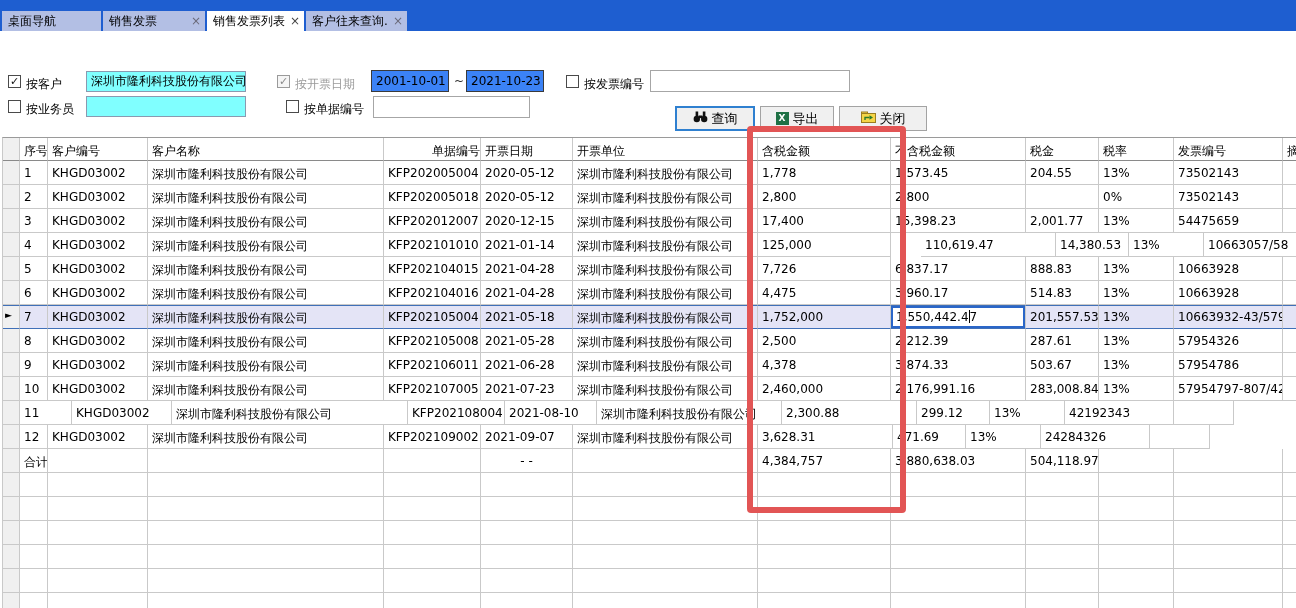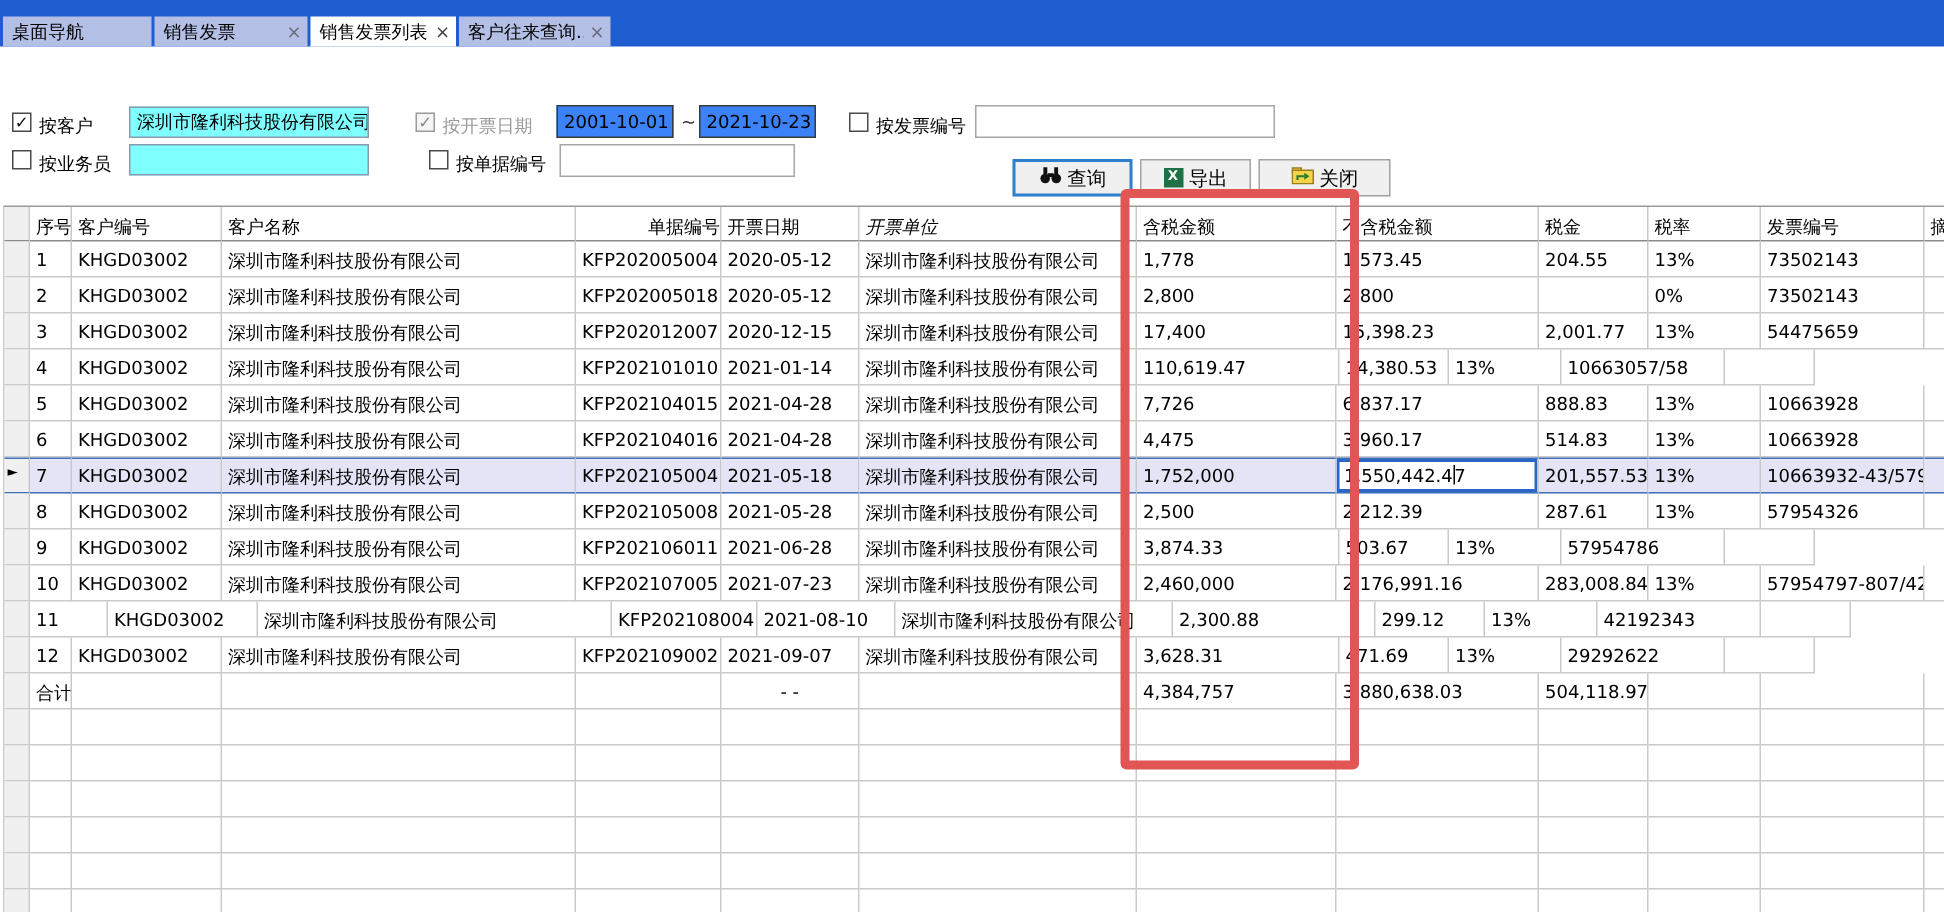--- a/index.html
+++ b/index.html
@@ -153,21 +153,21 @@
 </div>
 
 <div id="grid">
     <div class="grow header">
       <div class="cell sel" style="width: 17px;"></div>
       <div class="cell" style="width: 28px;">序号</div>
       <div class="cell" style="width: 100px;">客户编号</div>
       <div class="cell" style="width: 236px;">客户名称</div>
       <div class="cell" style="width: 97px; text-align: right;">单据编号</div>
       <div class="cell" style="width: 92px;">开票日期</div>
-      <div class="cell" style="width: 185px; font-style: italic;">开票单位</div>
+      <div class="cell" style="width: 185px;">开票单位</div>
       <div class="cell" style="width: 133px;">含税金额</div>
       <div class="cell" style="width: 135px;">不含税金额</div>
       <div class="cell" style="width: 73px;">税金</div>
       <div class="cell" style="width: 75px;">税率</div>
       <div class="cell" style="width: 109px;">发票编号</div>
       <div class="cell" style="width: 60px;">摘</div>
     </div>
     <div class="grow">
       <div class="cell sel" style="width: 17px;"></div>
       <div class="cell" style="width: 28px;">1</div>
@@ -214,21 +214,22 @@
       <div class="cell" style="width: 60px;"></div>
     </div>
     <div class="grow">
       <div class="cell sel" style="width: 17px;"></div>
       <div class="cell" style="width: 28px;">4</div>
       <div class="cell" style="width: 100px;">KHGD03002</div>
       <div class="cell" style="width: 236px;">深圳市隆利科技股份有限公司</div>
       <div class="cell" style="width: 97px;">KFP202101010</div>
       <div class="cell" style="width: 92px;">2021-01-14</div>
       <div class="cell" style="width: 185px;">深圳市隆利科技股份有限公司</div>
-      <div class="cell" style="width: 135px;">110,619.47</div>
+      <div class="cell" style="width: 133px;">125,000</div>
+      <div class="cell" style="width: 135px; margin-left: 30px;">110,619.47</div>
       <div class="cell" style="width: 73px;">14,380.53</div>
       <div class="cell" style="width: 75px;">13%</div>
       <div class="cell" style="width: 109px;">10663057/58</div>
       <div class="cell" style="width: 60px;"></div>
     </div>
     <div class="grow">
       <div class="cell sel" style="width: 17px;"></div>
       <div class="cell" style="width: 28px;">5</div>
       <div class="cell" style="width: 100px;">KHGD03002</div>
       <div class="cell" style="width: 236px;">深圳市隆利科技股份有限公司</div>
@@ -290,20 +291,21 @@
       <div class="cell" style="width: 60px;"></div>
     </div>
     <div class="grow">
       <div class="cell sel" style="width: 17px;"></div>
       <div class="cell" style="width: 28px;">9</div>
       <div class="cell" style="width: 100px;">KHGD03002</div>
       <div class="cell" style="width: 236px;">深圳市隆利科技股份有限公司</div>
       <div class="cell" style="width: 97px;">KFP202106011</div>
       <div class="cell" style="width: 92px;">2021-06-28</div>
       <div class="cell" style="width: 185px;">深圳市隆利科技股份有限公司</div>
+      <div class="cell" style="width: 133px;">4,378</div>
       <div class="cell" style="width: 135px;">3,874.33</div>
       <div class="cell" style="width: 73px;">503.67</div>
       <div class="cell" style="width: 75px;">13%</div>
       <div class="cell" style="width: 109px;">57954786</div>
       <div class="cell" style="width: 60px;"></div>
     </div>
     <div class="grow">
       <div class="cell sel" style="width: 17px;"></div>
       <div class="cell" style="width: 28px;">10</div>
       <div class="cell" style="width: 100px;">KHGD03002</div>
@@ -336,21 +338,21 @@
       <div class="cell sel" style="width: 17px;"></div>
       <div class="cell" style="width: 28px;">12</div>
       <div class="cell" style="width: 100px;">KHGD03002</div>
       <div class="cell" style="width: 236px;">深圳市隆利科技股份有限公司</div>
       <div class="cell" style="width: 97px;">KFP202109002</div>
       <div class="cell" style="width: 92px;">2021-09-07</div>
       <div class="cell" style="width: 185px;">深圳市隆利科技股份有限公司</div>
       <div class="cell" style="width: 135px;">3,628.31</div>
       <div class="cell" style="width: 73px;">471.69</div>
       <div class="cell" style="width: 75px;">13%</div>
-      <div class="cell" style="width: 109px;">29292622</div>
+      <div class="cell" style="width: 109px;">24284326</div>
       <div class="cell" style="width: 60px;"></div>
     </div>
     <div class="grow">
       <div class="cell sel" style="width: 17px;"></div>
       <div class="cell" style="width: 28px;">合计</div>
       <div class="cell" style="width: 100px;"></div>
       <div class="cell" style="width: 236px;"></div>
       <div class="cell" style="width: 97px;"></div>
       <div class="cell center" style="width: 92px;">- -</div>
       <div class="cell" style="width: 185px;"></div>

